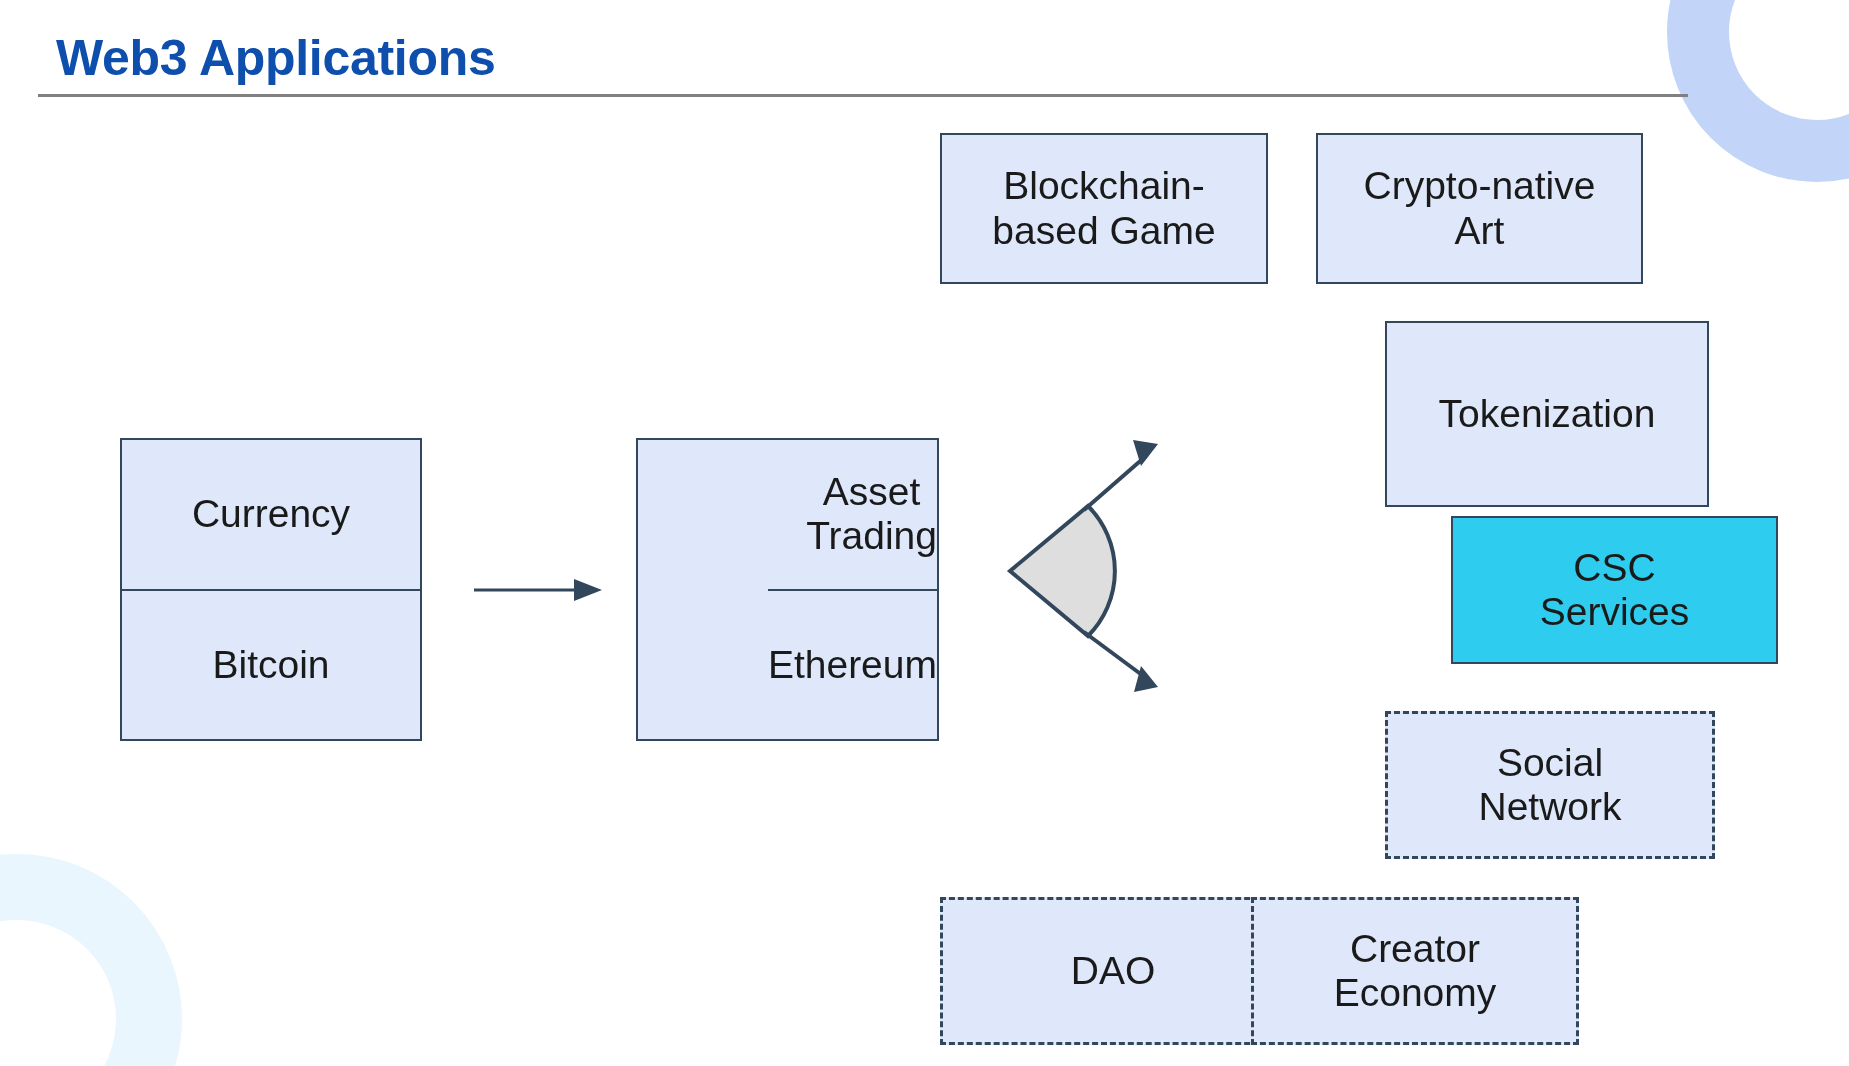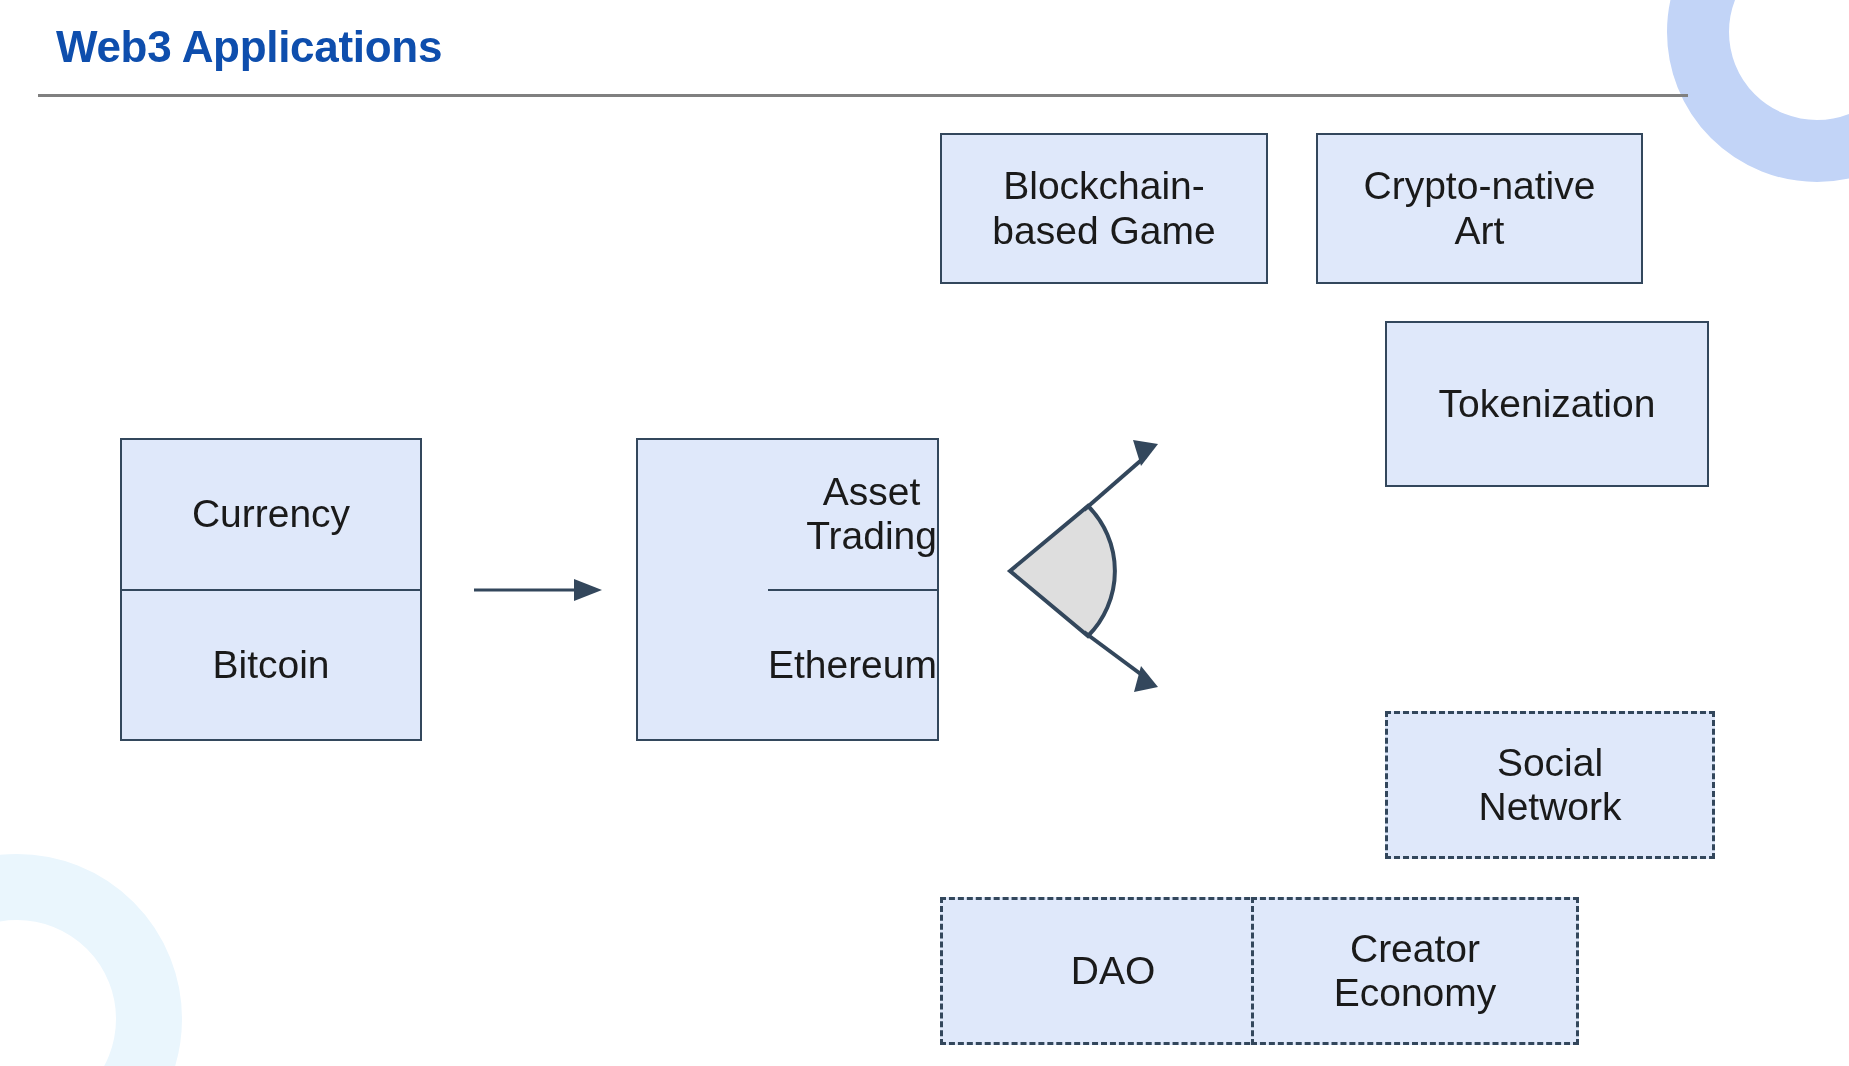--- a/index.html
+++ b/index.html
@@ -40,22 +40,22 @@
     height: 330px;
     left: -148px;
     bottom: -118px;
     border: 66px solid #eaf6fd;
   }
 
   
   #slide-title {
     position: absolute;
     left: 56px;
-    top: 22px;
-    font-size: 44px;
+    top: 29px;
+    font-size: 50px;
     font-weight: bold;
     color: #0e4ead;
     letter-spacing: -0.3px;
     white-space: nowrap;
   }
   #title-divider {
     position: absolute;
     left: 38px;
     top: 94px;
     width: 1650px;
@@ -112,21 +112,21 @@
     line-height: 1.14;
   }
   .split-node .cell + .cell {
     border-top: 2.5px solid #33475c;
   }
   .split-node .cell .line { display: block; white-space: nowrap; }
 
   
   #node-blockchain-game { left: 940px; top: 133px; width: 328px; height: 151px; }
   #node-crypto-art      { left: 1316px; top: 133px; width: 327px; height: 151px; }
-  #node-tokenization    { left: 1385px; top: 321px; width: 324px; height: 166px; }
+  #node-tokenization    { left: 1385px; top: 321px; width: 324px; height: 186px; }
   #node-csc-services    { left: 1451px; top: 516px; width: 327px; height: 148px; }
   #node-social-network  { left: 1385px; top: 711px; width: 330px; height: 148px; }
   #node-dao             { left: 940px; top: 897px; width: 328px; height: 148px; padding-left: 24px; }
   #node-creator-economy { left: 1251px; top: 897px; width: 328px; height: 148px; }
 
   #node-currency-bitcoin { left: 120px; top: 438px; width: 302px; height: 303px; }
   #node-asset-ethereum   { left: 636px; top: 438px; width: 303px; height: 303px; align-items: flex-end; }
 
   
   #connector-straight-arrow {
@@ -201,20 +201,24 @@
 
   <div class="node" id="node-crypto-art">
     <span class="line">Crypto-native</span>
     <span class="line">Art</span>
   </div>
 
   <div class="node" id="node-tokenization">
     <span class="line">Tokenization</span>
   </div>
 
+  <div class="node accent" id="node-csc-services">
+    <span class="line">CSC</span>
+    <span class="line">Services</span>
+  </div>
 
   <div class="node dashed" id="node-social-network">
     <span class="line">Social</span>
     <span class="line">Network</span>
   </div>
 
   <div class="node dashed" id="node-dao">
     <span class="line">DAO</span>
   </div>
 

